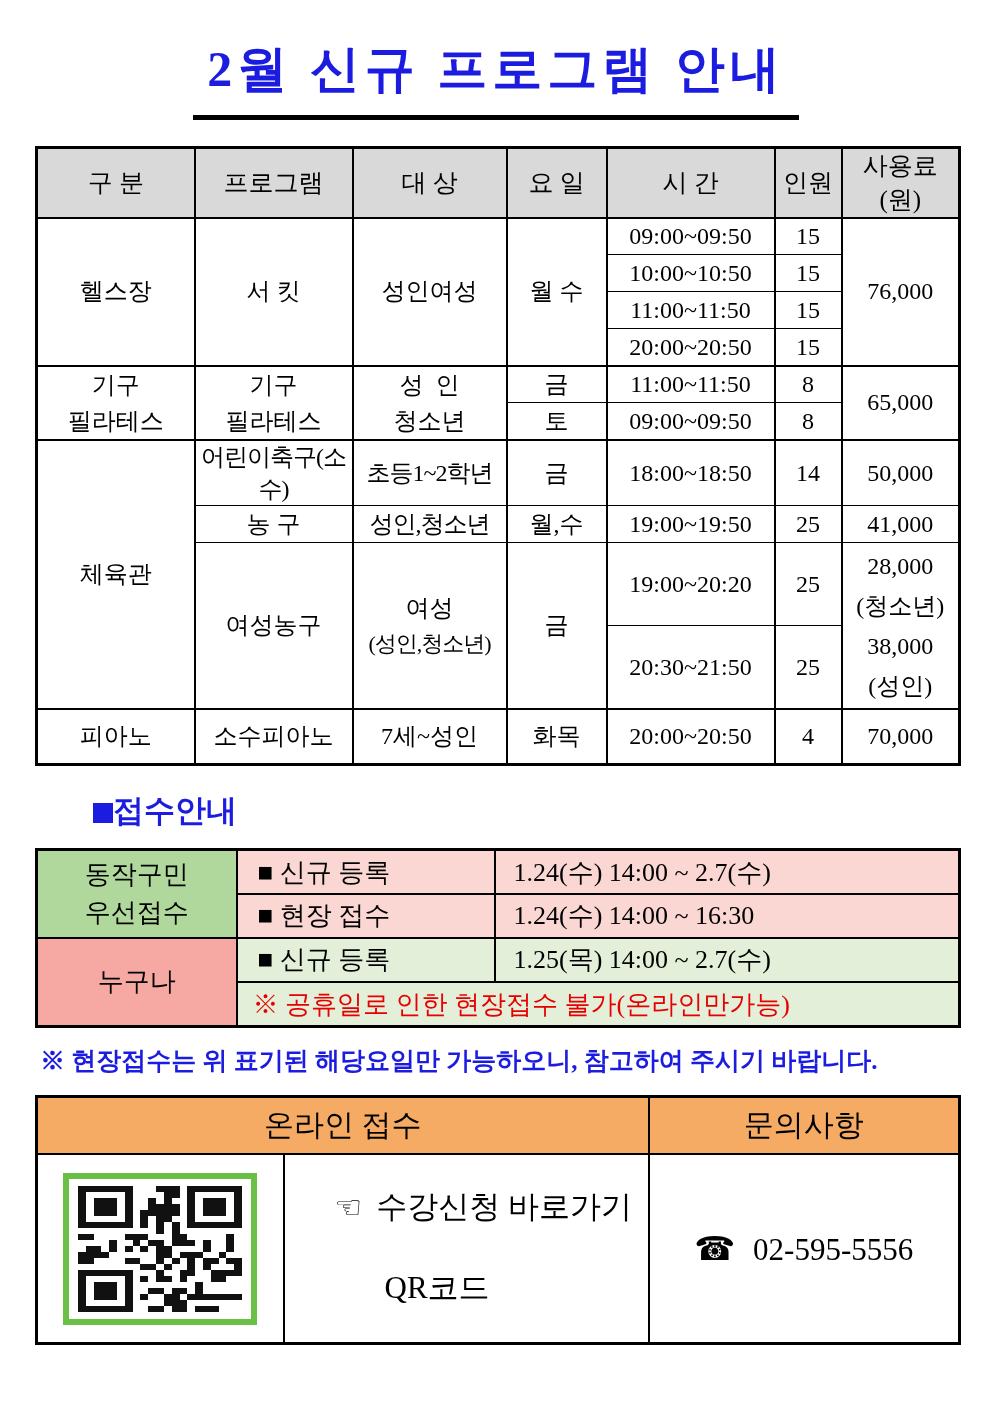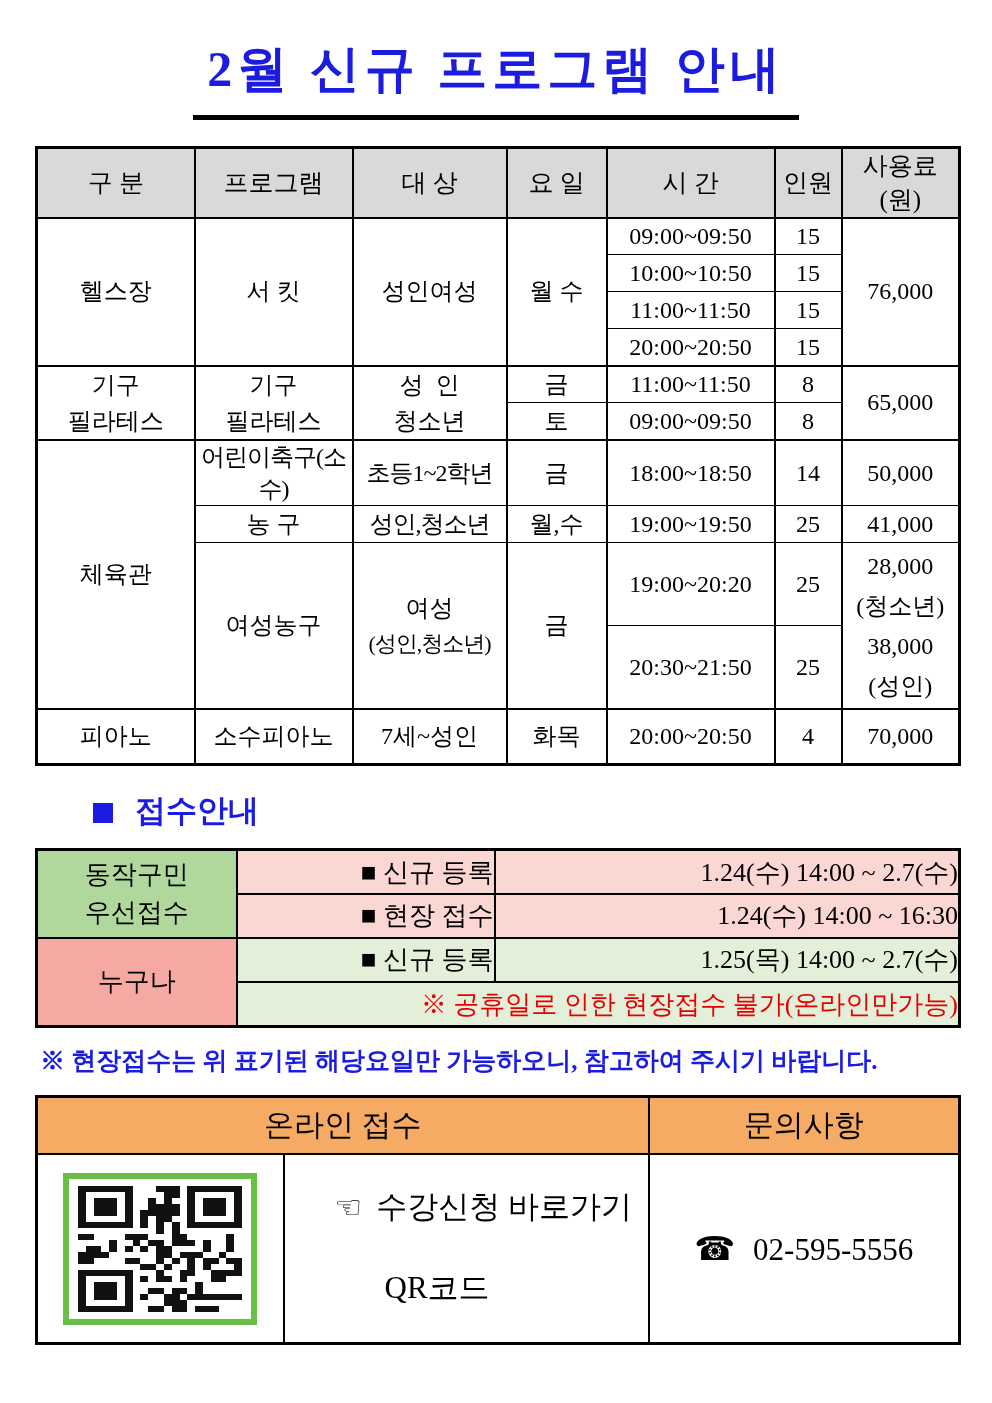--- a/index.html
+++ b/index.html
@@ -44,41 +44,41 @@
   tr.grp td{border-top-width:2px;}
   .squeeze{font-size:21px;letter-spacing:-1px;}
   .squeeze2{font-size:22px;letter-spacing:-1px;}
   .two-line div{line-height:36px;}
   .fee-stack div{line-height:40px;}
   
   .section-heading{
     margin:24px 0 0 45px;
     color:var(--title-blue);
     font-size:31px;font-weight:bold;
-    display:flex;align-items:center;gap:22px;padding-left:48px;
+    display:flex;align-items:center;gap:0;padding-left:48px;
   }
   .section-heading .sq{
     width:20px;height:20px;background:var(--title-blue);display:inline-block;margin-top:4px;
   }
   
   .reg-table{margin-top:16px;border:3px solid #000;}
   .reg-table td{
-    border:2px solid #000;font-size:26px;vertical-align:middle;text-align:right;
+    border:2px solid #000;font-size:26px;vertical-align:middle;
   }
   .reg-table .label-cell{text-align:center;line-height:38px;}
   .reg-table .item-cell{padding-left:20px;}
   .reg-table .period-cell{padding-left:18px;}
   .r44{height:44px;}
   .r45{height:45px;}
   .bg-green{background:var(--green);}
   .bg-pink{background:var(--pink);}
   .bg-salmon{background:var(--salmon);}
   .bg-lgreen{background:var(--light-green);}
   .red-text{color:var(--red);}
-  .notice-cell{padding-left:8px;font-size:27px;margin-top:12px;}
+  .notice-cell{padding-left:15px;font-size:27px;margin-top:12px;}
   
   .note{
     margin:16px 0 0 40px;
     color:var(--title-blue);font-size:25px;font-weight:bold;letter-spacing:0px;
   }
   
   .contact-table{margin-top:18px;border:3px solid #000;}
   .contact-table td{border:2px solid #000;vertical-align:middle;}
   .contact-table .hdr-cell{
     background:var(--orange);height:57px;text-align:center;font-size:30px;

